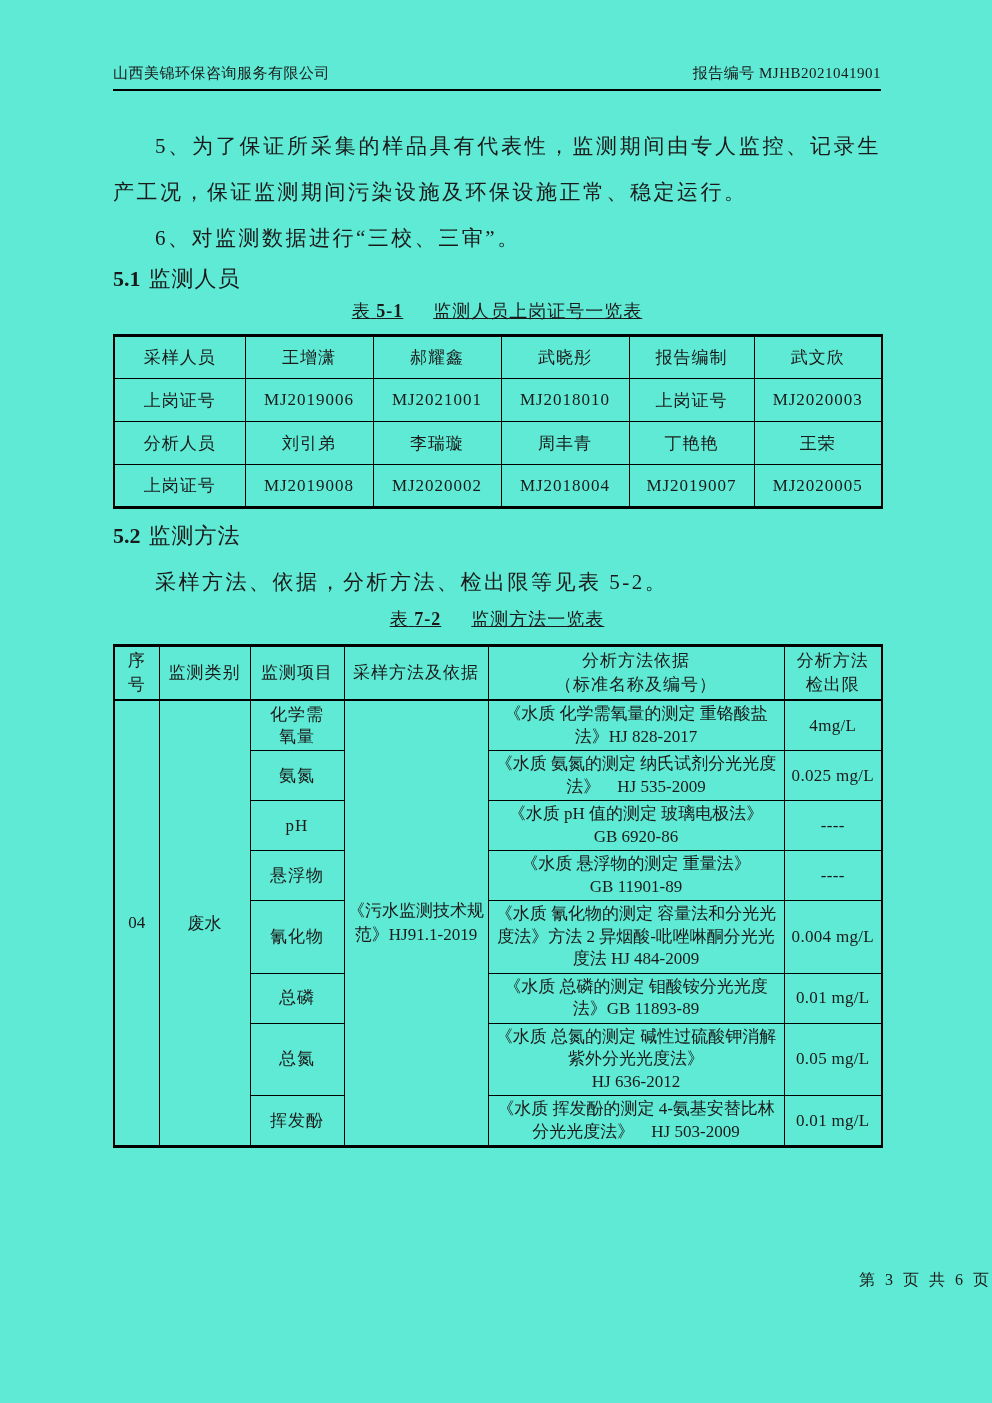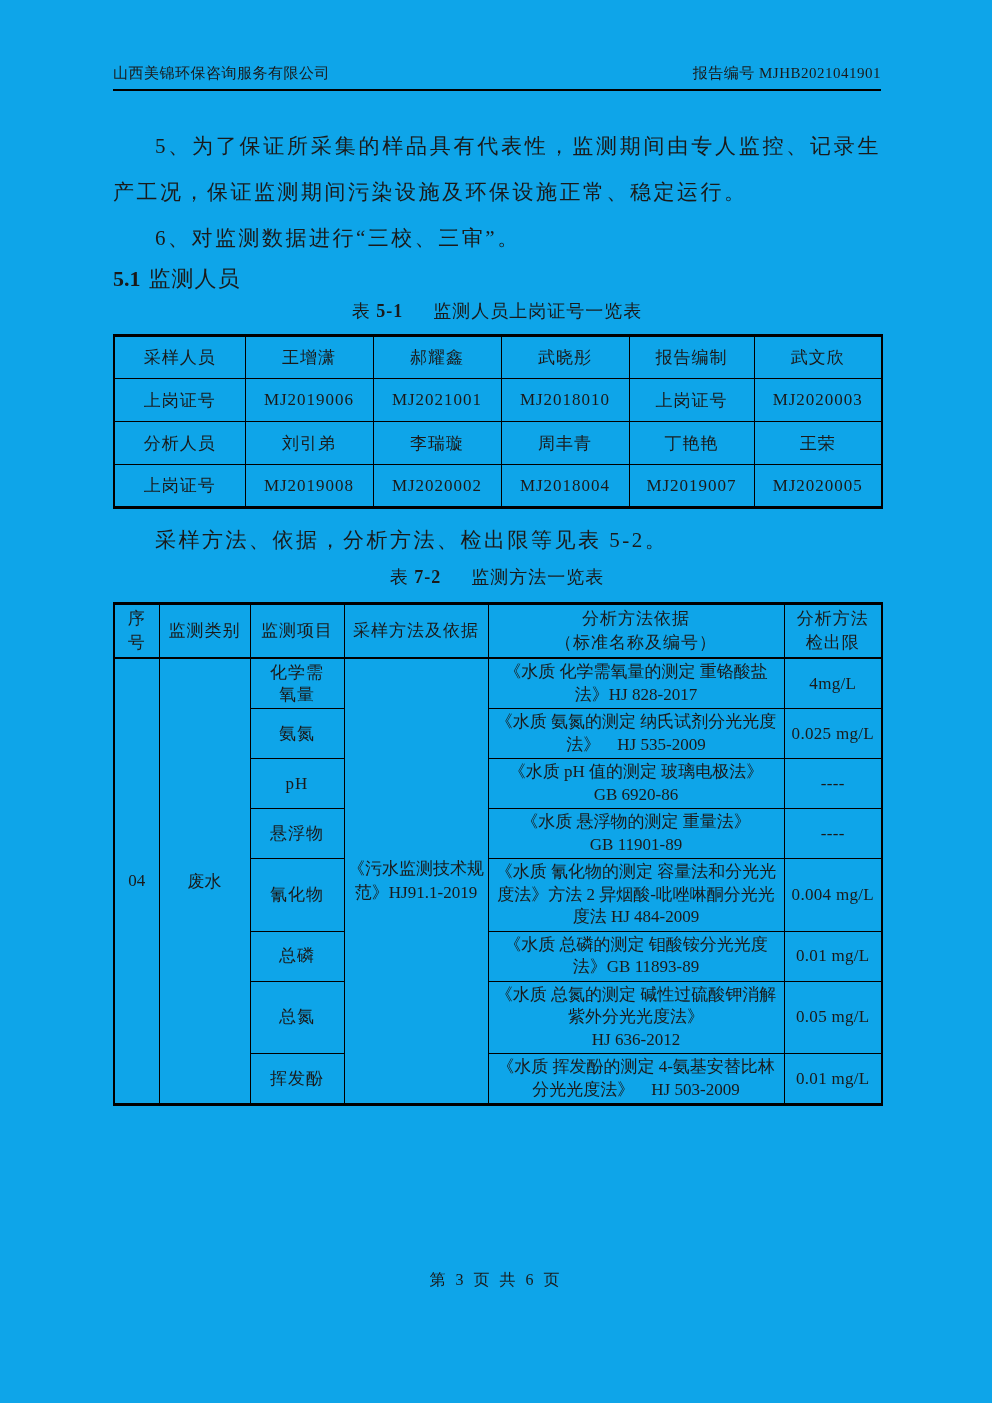--- a/index.html
+++ b/index.html
@@ -4,21 +4,21 @@
 <style>
   * { margin: 0; padding: 0; box-sizing: border-box; }
   html, body { background: #ffffff; }
   body { font-family: "Liberation Serif", "DejaVu Serif", serif; color: #1a1a1a; }
 
   .page {
     position: relative;
     width: 992px;
     height: 1403px;
     margin: 0 auto;
-    background: #0ea5e9;
+    background: #5eead4;
     overflow: hidden;
   }
 
   .content { padding: 0 111px 0 113px; }
 
   
   .doc-header {
     display: flex;
     justify-content: space-between;
     align-items: flex-end;
@@ -51,20 +51,21 @@
 
   .intro { margin-top: 10px; }
   .intro2 { margin-top: 8px; }
 
   .caption {
     margin-top: 4px;
     text-align: center;
     font-size: 18px;
     line-height: 26px;
     letter-spacing: 1px;
+    text-decoration: underline;
   }
   .caption .num { font-weight: bold; }
   .caption .gap { display: inline-block; width: 30px; }
   .caption2 { margin-top: 1px; }
 
   
   table {
     border-collapse: collapse;
     table-layout: fixed;
     width: 768px;
@@ -99,21 +100,21 @@
   .t2 tr.r6 { height: 45px; }
   .t2 tr.r7 { height: 60px; }
   .t2 tr.r8 { height: 47px; padding-left: 23px; }
 
   
   .doc-footer {
     position: absolute;
     left: 0;
     top: 1270px;
     width: 100%;
-    text-align: center;
+    text-align: right;
     font-size: 16px;
     letter-spacing: 3px;
   }
 </style>
 </head>
 <body>
 
 <div class="page">
 
   <div class="content">
@@ -169,20 +170,21 @@
           <td>上岗证号</td>
           <td>MJ2019008</td>
           <td>MJ2020002</td>
           <td>MJ2018004</td>
           <td>MJ2019007</td>
           <td>MJ2020005</td>
         </tr>
       </tbody>
     </table>
 
+    <h2 class="section-heading sec52"><span class="num">5.2</span><span>监测方法</span></h2>
 
     <p class="para intro intro2">采样方法、依据，分析方法、检出限等见表 5-2。</p>
 
     <div class="caption caption2"><span>表</span> <span class="num">7-2</span><span class="gap"></span><span>监测方法一览表</span></div>
 
     <table class="t2">
       <colgroup>
         <col style="width:45px">
           <col style="width:91px">
           <col style="width:94px">

